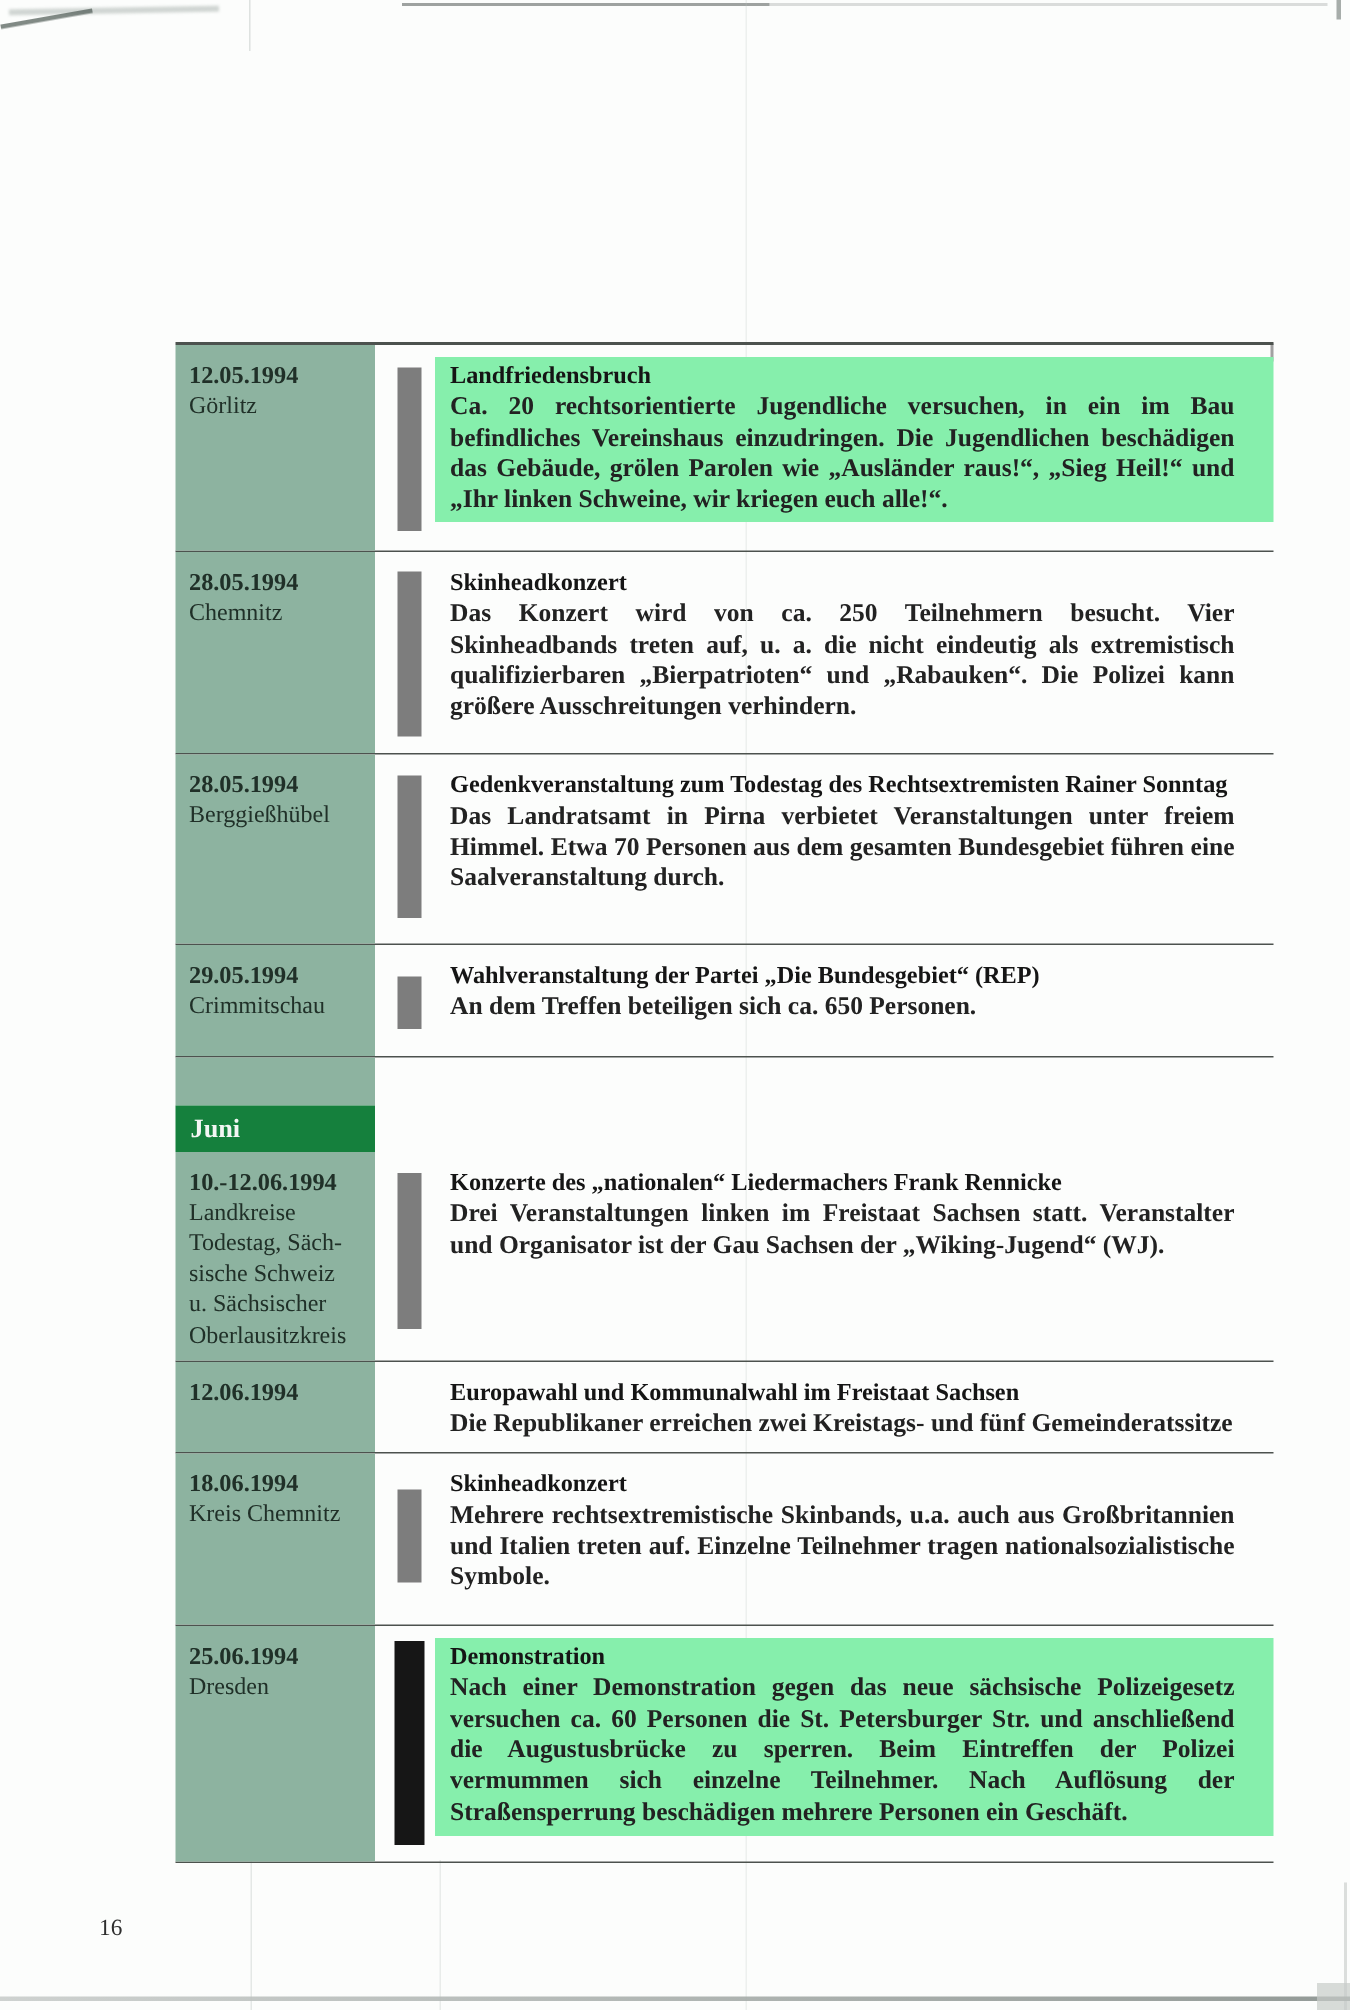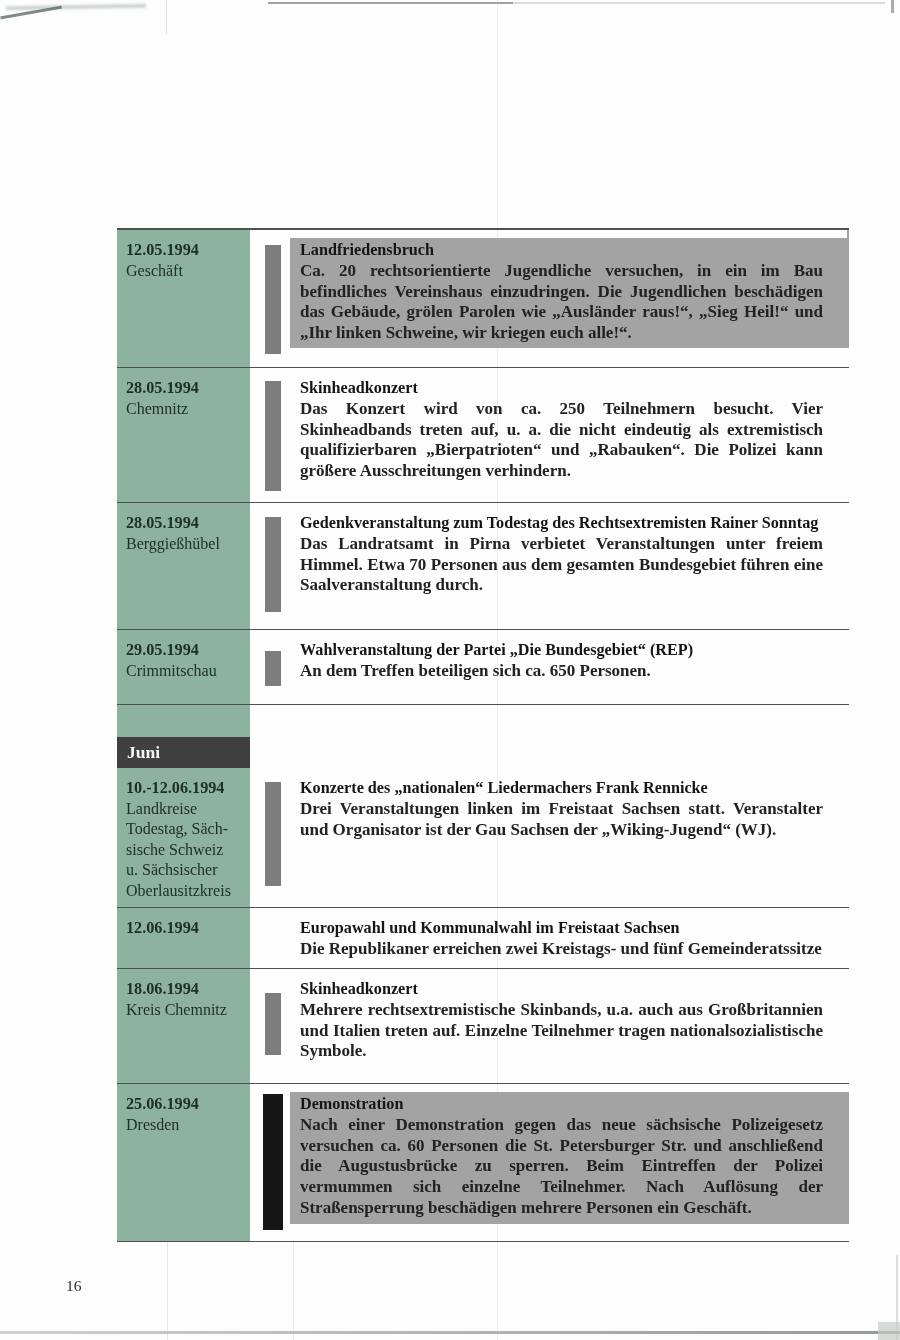--- a/index.html
+++ b/index.html
@@ -26,32 +26,32 @@
   .date-cell .date{font-weight:bold;font-size:16.2px;line-height:20.5px;}
   .date-cell .place{font-size:16px;line-height:20.5px;white-space:pre-line;}
   .bar-zone{width:40px;flex:0 0 40px;}
   .bar{margin-left:15px;width:16px;background:#7d7d7d;}
   .bar.black{background:#161616;width:20px;margin-left:13px;}
   .body-zone{flex:1;min-width:0;}
   .body-inner{
     margin:8px 0 10px 0;
     padding:2px 26px 4px 10px;
   }
-  .body-inner.hl{background:#a3a3a3;}
+  .body-inner.hl{background:#86efac;}
   .title{
     font-weight:bold;font-size:16.2px;line-height:20.8px;color:#151515;
     text-align:justify;
   }
   .body-text{
     font-size:17px;line-height:20.8px;color:#222;
     text-align:justify;
     font-weight:bold;
   }
   .month-band{
-    width:133px;height:31px;background:#404040;
+    width:133px;height:31px;background:#15803d;
     color:#f3f6f4;font-weight:bold;font-size:17.5px;
     line-height:30px;padding-left:10px;box-sizing:border-box;
   }
   .page-number{
     position:absolute;left:66px;top:1277px;
     font-size:15.5px;color:#2e2e2e;
   }
   
   .art{position:absolute;pointer-events:none;}
   .smear1{left:6px;top:5px;width:140px;height:4px;background:#8e9a94;opacity:.4;filter:blur(1px);transform:rotate(-1deg);}
@@ -85,21 +85,21 @@
   <div class="art fold-c"></div>
   <div class="art redge"></div>
   <div class="art botline"></div>
   <div class="art botcorner"></div>
 
   <div class="chrono">
 
     <div class="row ruled" style="height:138px">
       <div class="date-cell">
         <div class="date">12.05.1994</div>
-        <div class="place">Geschäft</div>
+        <div class="place">Görlitz</div>
       </div>
       <div class="bar-zone">
         <div class="bar" style="margin-top:15px;height:109px"></div>
       </div>
       <div class="body-zone">
         <div class="body-inner hl">
           <div class="title">Landfriedensbruch</div>
           <div class="body-text">Ca. 20 rechtsorientierte Jugendliche versuchen, in ein im Bau befindliches Vereinshaus einzudringen. Die Jugendlichen beschädigen das Gebäude, grölen Parolen wie „Ausländer raus!“, „Sieg Heil!“ und „Ihr linken Schweine, wir kriegen euch alle!“.</div>
         </div>
       </div>

